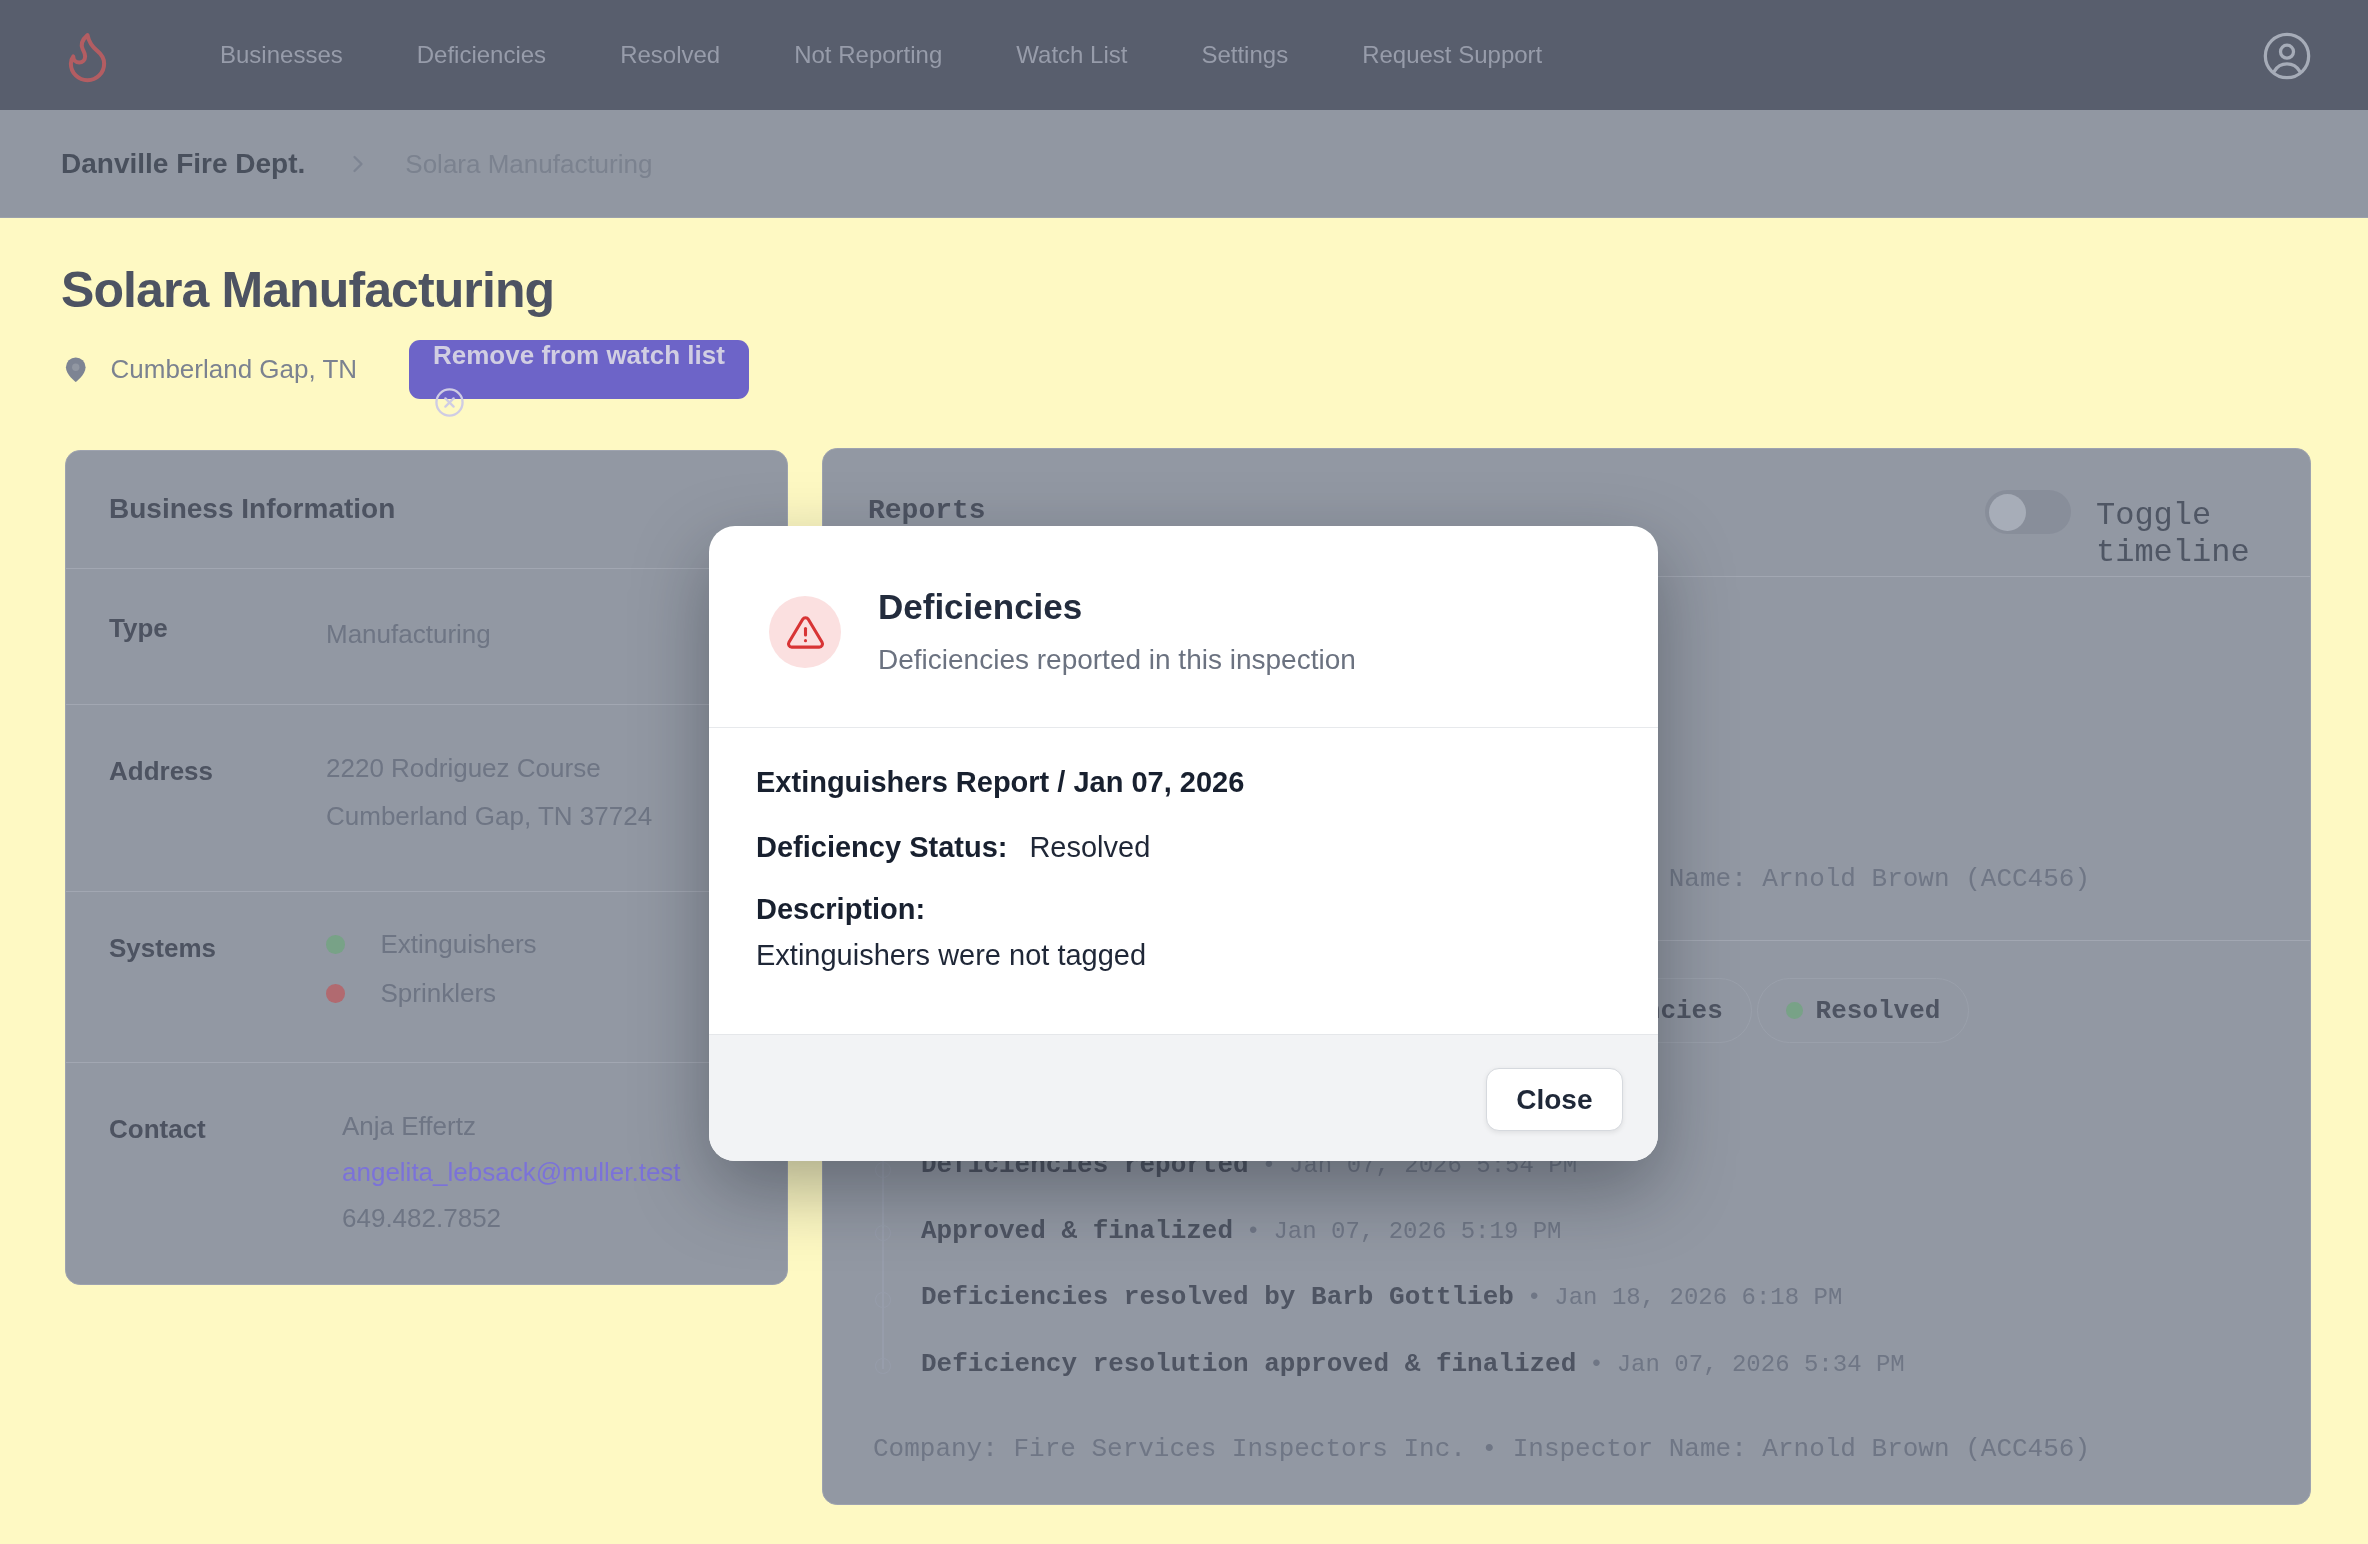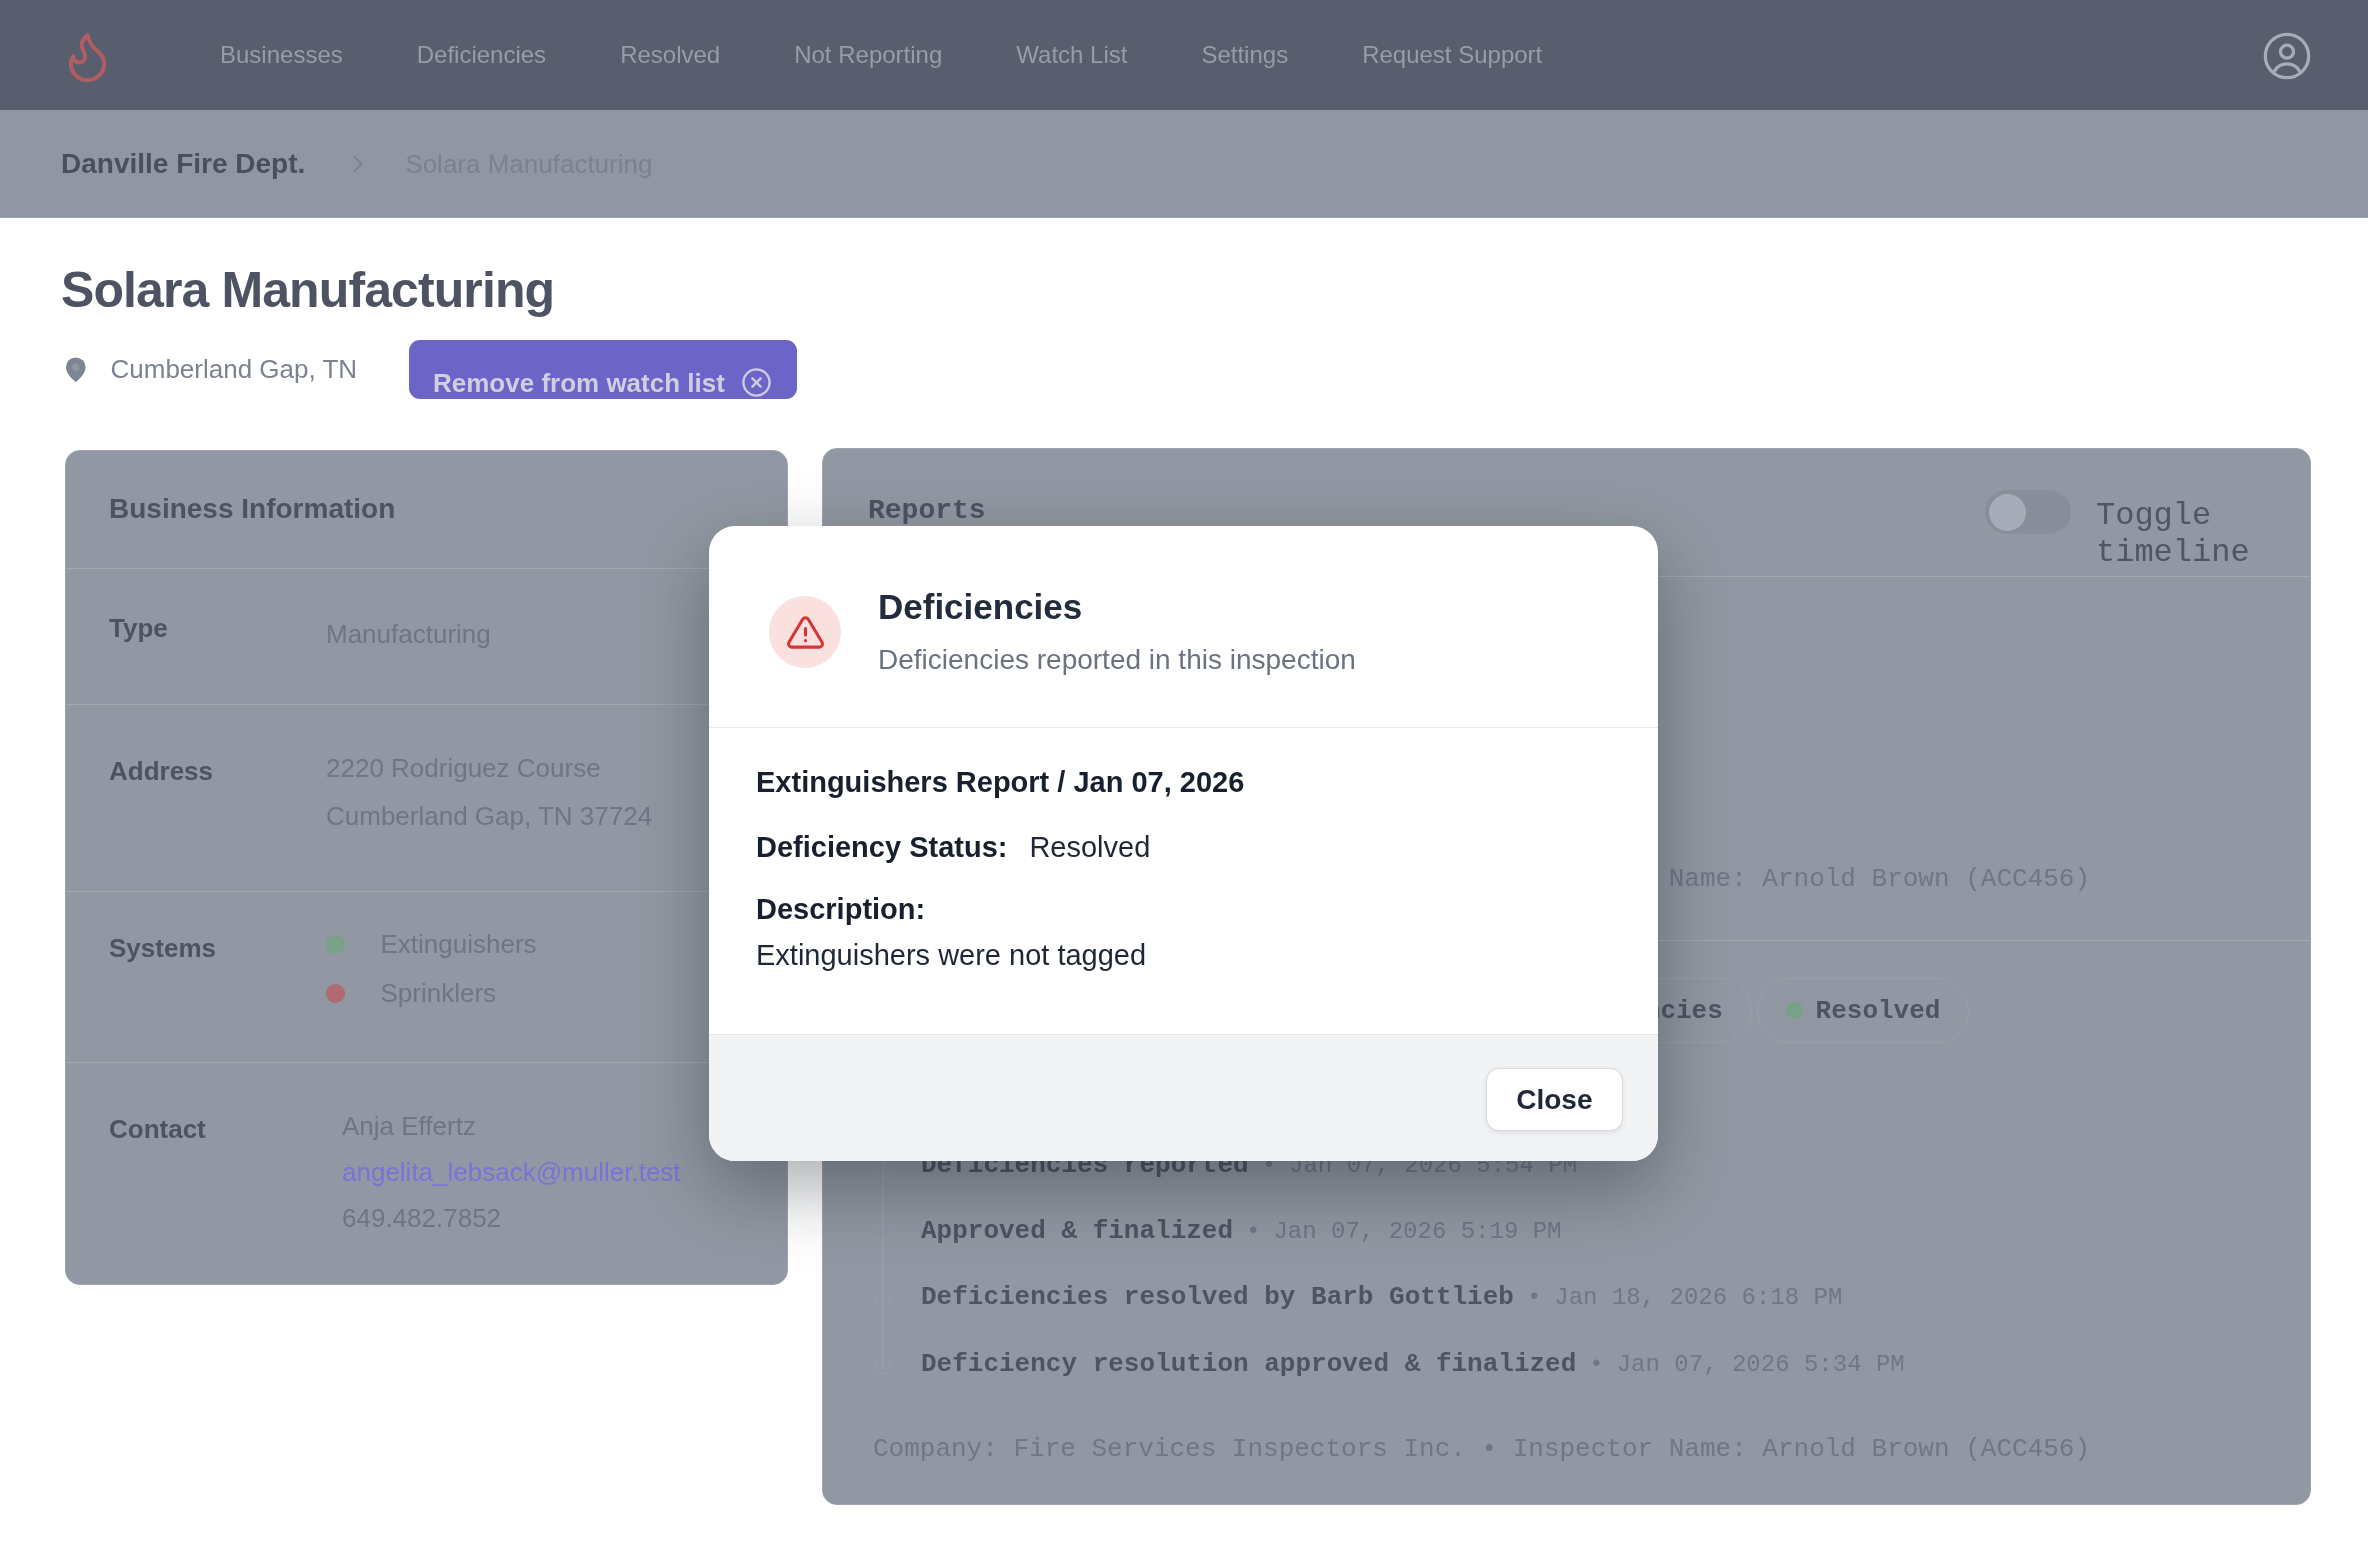--- a/index.html
+++ b/index.html
@@ -1,39 +1,39 @@
 <!DOCTYPE html>
 <html style="font-size:14.8px"><head>
 <meta charset="utf-8">
 <style>
   * { margin:0; padding:0; box-sizing:border-box; }
   html,body { width:2368px; height:1545px; }
   body { font-family:"Liberation Sans", sans-serif; background:#8f95a0; overflow:hidden; }
-  .page { position:relative; width:2368px; height:1545px; background:#ffffff; }
+  .page { position:relative; width:2368px; height:1545px; background:#fef9c3; }
 
   
   .navbar { position:absolute; left:0; top:0; width:2368px; height:110px; background:#585e6d; }
   .nav-logo { position:absolute; left:59px; top:28px; width:57px; height:57px; cursor:pointer; }
   .nav-items { position:absolute; left:220px; top:0; height:110px; display:flex; align-items:center; gap:74px; list-style:none; }
   .nav-item { font-size:24px; font-weight:500; color:#979caa; cursor:pointer; white-space:nowrap; }
   .nav-avatar { position:absolute; left:2261px; top:29.5px; width:52px; height:52px; cursor:pointer; }
 
   
   .breadcrumb-bar { position:absolute; left:0; top:110px; width:2368px; height:108px; background:#9197a2; border-bottom:0.9px solid #9ba1ac; }
   .breadcrumb { position:absolute; left:61px; top:0; height:108px; display:flex; align-items:center; }
   .crumb-parent { font-size:28px; font-weight:700; color:#49505d; cursor:pointer; }
   .crumb-chevron { width:28px; height:28px; margin:0 33px 0 39px; }
   .crumb-current { font-size:26px; color:#7b828f; }
 
   
   .page-title { position:absolute; left:61px; top:261px; font-size:50px; font-weight:700; letter-spacing:-0.9px; color:#4d5362; }
   .location-row { position:absolute; left:61px; top:354px; display:flex; align-items:center; }
   .pin-icon { width:29.5px; height:29.5px; margin-right:20px; }
   .location-text { font-size:26px; color:#7b8290; }
-  .watchlist-btn { position:absolute; left:409px; top:340px; height:59px; display:flex; align-items:flex-end; gap:14.8px; padding:0 24px; background:#6d64c8; border:none; border-radius:11px; cursor:pointer; }
+  .watchlist-btn { position:absolute; left:409px; top:340px; height:59px; display:flex; align-items:flex-start; gap:14.8px; padding:0 24px; background:#6d64c8; border:none; border-radius:11px; cursor:pointer;flex-direction:column; }
   .watchlist-btn span { font-size:26px; font-weight:600; color:#d1cee2; white-space:nowrap; }
   .circle-x-icon { width:33px; height:33px; }
 
   
   .card { position:absolute; background:#9298a3; border:0.9px solid #9ea3af; border-radius:14.8px; }
   .card-divider { position:absolute; left:0; width:100%; height:0.9px; background:#a2a7b2; }
   .biz-card { left:65px; top:450px; width:723px; height:835px; }
   .reports-card { left:822px; top:448px; width:1489px; height:1057px;font-family:Liberation Mono, monospace; }
   .card-heading { position:absolute; font-size:28px; font-weight:700; color:#4d5361; }
 

